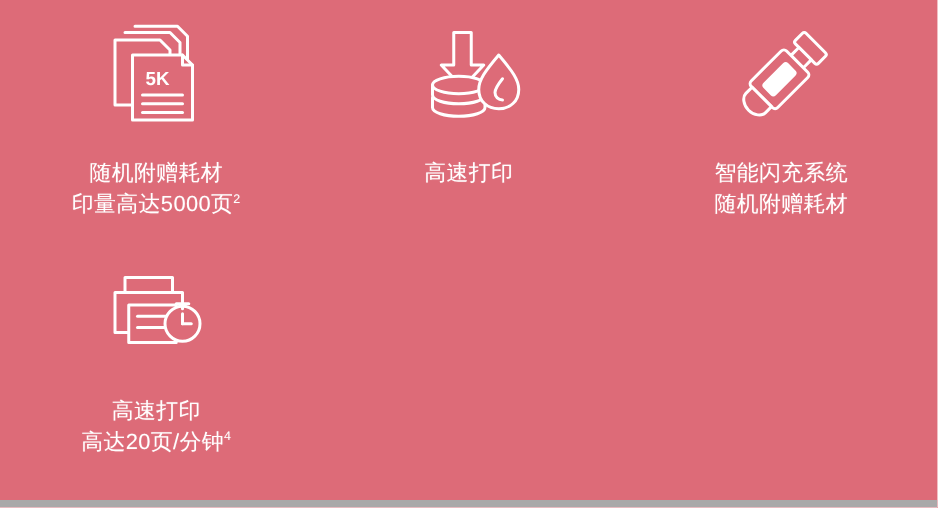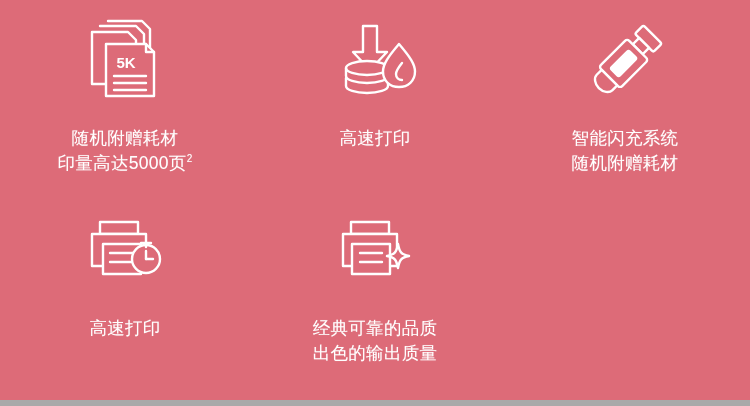--- a/index.html
+++ b/index.html
@@ -146,37 +146,22 @@
           <path d="M26 44 h24"></path>
           <circle cx="62" cy="41" r="14" fill="#dd6b78"></circle>
           <path d="M57 25 h10"></path>
           <path d="M62 29 v-4"></path>
           <path d="M62 41 v-8"></path>
           <path d="M62 41 h7"></path>
         </svg>
       </div>
       <div class="feature-text">
         <span class="feature-line">高速打印</span>
+        <span class="feature-line"><span>高达20页/分钟</span><sup>4</sup></span>
       </div>
     </div>
 
-    <div class="feature-cell row2">
-      <div class="feature-icon">
-        <svg width="80" height="68" viewBox="0 0 80 68" fill="none" stroke="#ffffff" stroke-width="2.4" stroke-linejoin="round" stroke-linecap="round">
-          <path d="M16 4 h38 v12 h-38 Z"></path>
-          <path d="M8 16 h54 v32 h-54 Z" fill="#dd6b78"></path>
-          <path d="M17 26 h38 v30 h-38 Z" fill="#dd6b78"></path>
-          <path d="M25 35 h22"></path>
-          <path d="M25 44 h22"></path>
-          <path d="M63 26 c1.5 8.5 3.5 10.5 11 12 c-7.5 1.5 -9.5 3.5 -11 12 c-1.5 -8.5 -3.5 -10.5 -11 -12 c7.5 -1.5 9.5 -3.5 11 -12 Z" fill="#dd6b78"></path>
-        </svg>
-      </div>
-      <div class="feature-text">
-        <span class="feature-line">经典可靠的品质</span>
-        <span class="feature-line"><span>出色的输出质量</span><sup></sup></span>
-      </div>
-    </div>
 
 
   </div>
 
   <div class="bottom-strip"></div>
 </div>
 
 </body></html>

